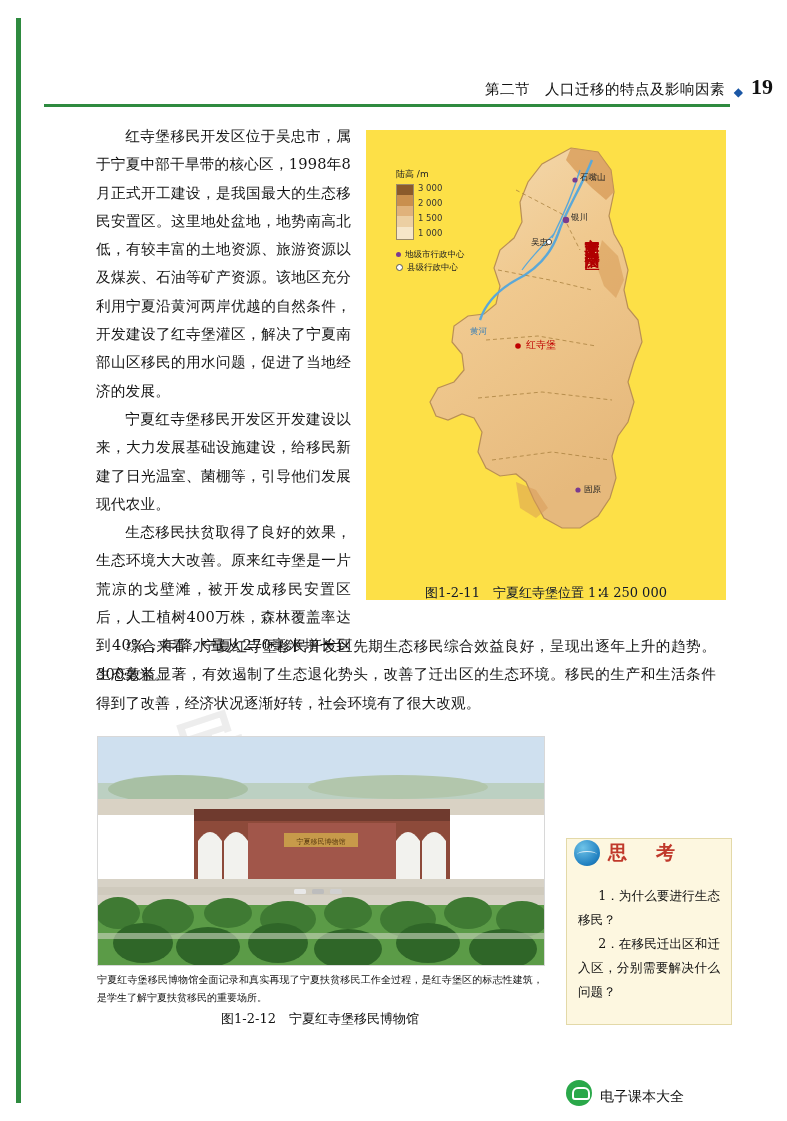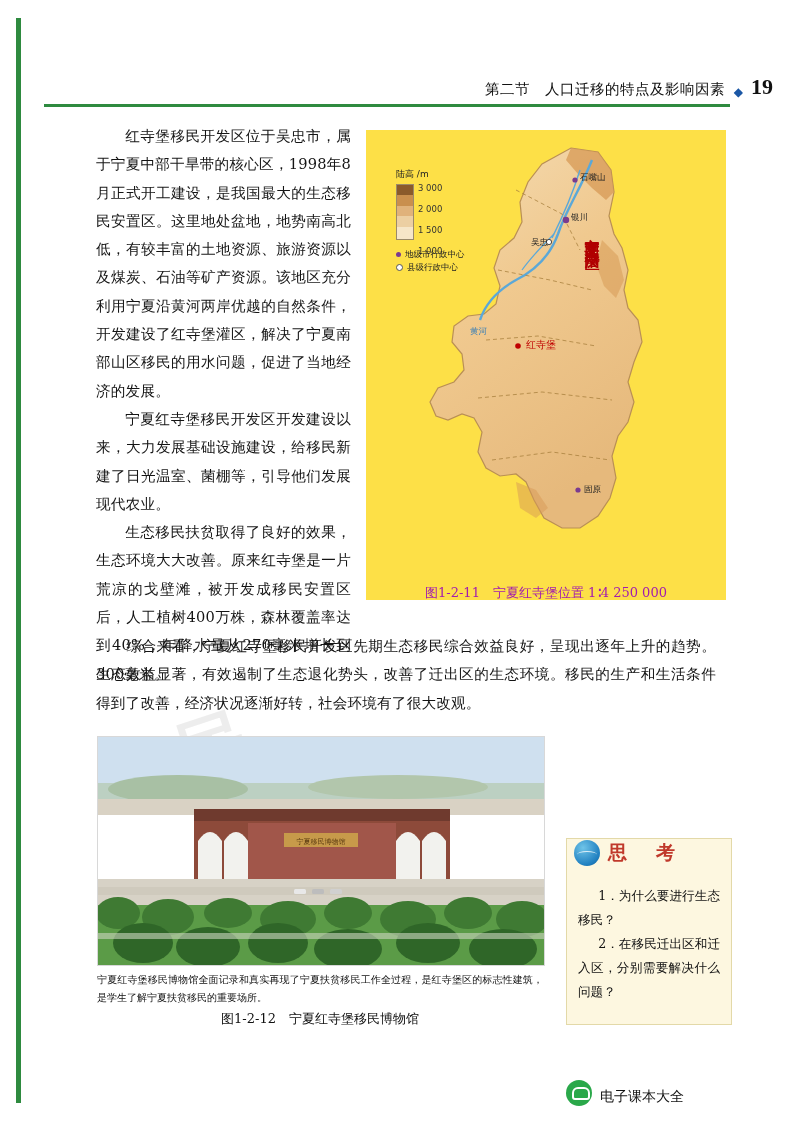--- a/index.html
+++ b/index.html
@@ -111,21 +111,21 @@
     background: #fde047;
     overflow: hidden;
   }
   .map-caption {
     position: absolute;
     left: 366px;
     top: 584px;
     width: 360px;
     text-align: center;
     font-size: 13px;
-    color: #a21caf;
+    color: #0f172a;
     font-family: "DejaVu Serif", serif;
   }
   .legend {
     position: absolute;
     left: 30px;
     top: 38px;
     width: 108px;
     font-size: 9px;
     color: #222;
     font-family: "DejaVu Sans", sans-serif;
@@ -145,21 +145,20 @@
   }
   .legend-ticks {
     margin-left: 4px;
     height: 54px;
     display: flex;
     flex-direction: column;
     justify-content: space-between;
     font-size: 8.5px;
     line-height: 9px;
     color: #333;
-    gap: 12px;
   }
   .legend-keys {
     margin-top: 8px;
     font-size: 8.5px;
     line-height: 13px;
     color: #222;
   }
   .legend-keys div { display: flex; align-items: center; }
   .dot-filled {
     width: 5px; height: 5px; border-radius: 50%;

